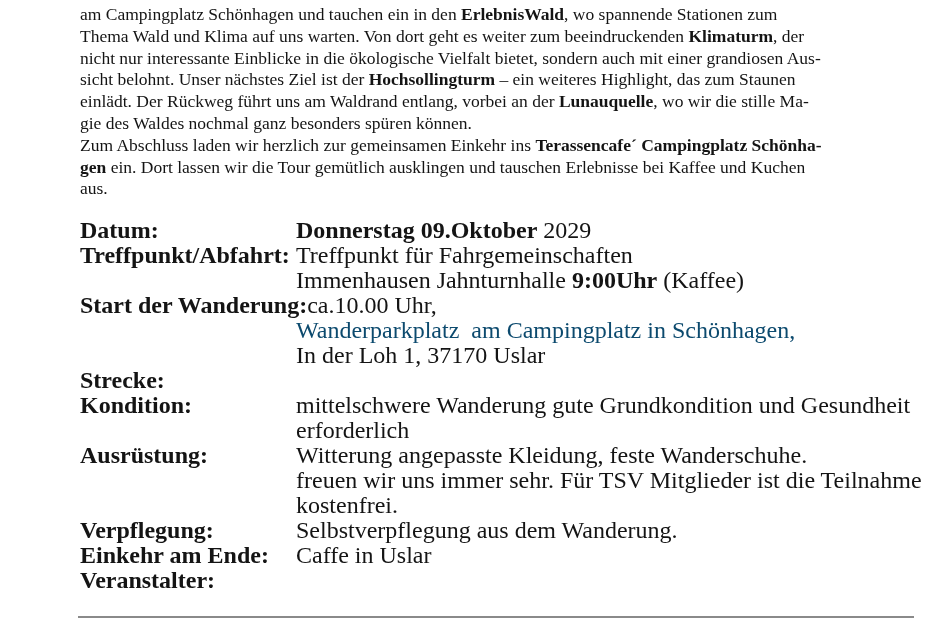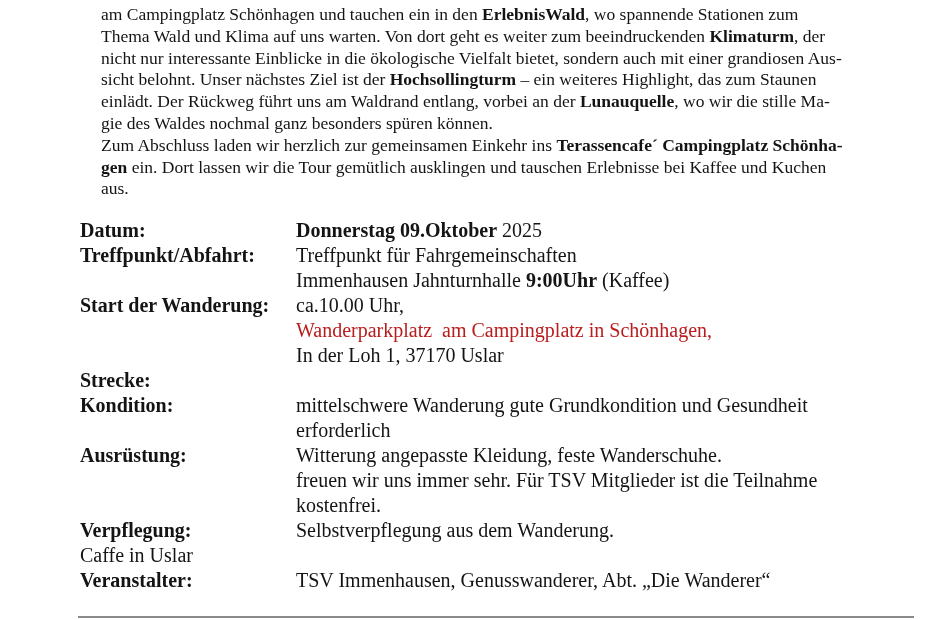--- a/index.html
+++ b/index.html
@@ -6,23 +6,23 @@
   .page {
     position: relative;
     width: 930px;
     height: 620px;
     background: #ffffff;
     overflow: hidden;
     font-family: "Liberation Serif", serif;
     color: #141414;
   }
   .content { padding: 4px 14px 0 80px; }
-  .intro { font-size: 17.5px; line-height: 21.8px; margin-left: 21px; }
+  .intro { font-size: 17.5px; line-height: 21.8px; }
   .intro .line { white-space: nowrap; }
-  .details { margin-top: 18px; font-size: 20px; line-height: 25px; }
+  .details { margin-top: 18px; font-size: 24px; line-height: 25px; }
   .detail-row { display: flex; }
   .detail-label {
     flex: 0 0 216px;
     font-weight: bold;
     white-space: nowrap;
   }
   .detail-value { white-space: pre; }
   .seg-bold { font-weight: bold; }
   .bottom-rule {
     position: absolute;
@@ -45,37 +45,37 @@
         <div class="line"><span>sicht belohnt. Unser nächstes Ziel ist der </span><span class="seg-bold">Hochsollingturm</span><span> – ein weiteres Highlight, das zum Staunen</span></div>
         <div class="line"><span>einlädt. Der Rückweg führt uns am Waldrand entlang, vorbei an der </span><span class="seg-bold">Lunauquelle</span><span>, wo wir die stille Ma-</span></div>
         <div class="line"><span>gie des Waldes nochmal ganz besonders spüren können.</span></div>
         <div class="line"><span>Zum Abschluss laden wir herzlich zur gemeinsamen Einkehr ins </span><span class="seg-bold">Terassencafe´ Campingplatz Schönha-</span></div>
         <div class="line"><span class="seg-bold">gen</span><span> ein. Dort lassen wir die Tour gemütlich ausklingen und tauschen Erlebnisse bei Kaffee und Kuchen</span></div>
         <div class="line"><span>aus.</span></div>
       </div>
     <div class="details">
         <div class="detail-row">
           <div class="detail-label">Datum:</div>
-          <div class="detail-value"><span class="seg-bold">Donnerstag 09.Oktober</span><span> 2025</span></div>
+          <div class="detail-value"><span class="seg-bold">Donnerstag 09.Oktober</span><span> 2029</span></div>
         </div>
         <div class="detail-row">
           <div class="detail-label">Treffpunkt/Abfahrt:</div>
           <div class="detail-value"><span>Treffpunkt für Fahrgemeinschaften</span></div>
         </div>
         <div class="detail-row">
           <div class="detail-label"></div>
           <div class="detail-value"><span>Immenhausen Jahnturnhalle </span><span class="seg-bold">9:00Uhr</span><span> (Kaffee)</span></div>
         </div>
         <div class="detail-row">
           <div class="detail-label">Start der Wanderung:</div>
           <div class="detail-value"><span>ca.10.00 Uhr,</span></div>
         </div>
         <div class="detail-row">
           <div class="detail-label"></div>
-          <div class="detail-value"><span style="color: #b91c1c;">Wanderparkplatz  am Campingplatz in Schönhagen,</span></div>
+          <div class="detail-value"><span style="color: #0c4a6e;">Wanderparkplatz  am Campingplatz in Schönhagen,</span></div>
         </div>
         <div class="detail-row">
           <div class="detail-label"></div>
           <div class="detail-value"><span>In der Loh 1, 37170 Uslar</span></div>
         </div>
         <div class="detail-row">
           <div class="detail-label">Strecke:</div>
         </div>
         <div class="detail-row">
           <div class="detail-label">Kondition:</div>
@@ -95,22 +95,22 @@
         </div>
         <div class="detail-row">
           <div class="detail-label"></div>
           <div class="detail-value"><span>kostenfrei.</span></div>
         </div>
         <div class="detail-row">
           <div class="detail-label">Verpflegung:</div>
           <div class="detail-value"><span>Selbstverpflegung aus dem Wanderung.</span></div>
         </div>
         <div class="detail-row">
+          <div class="detail-label">Einkehr am Ende:</div>
           <div class="detail-value"><span>Caffe in Uslar</span></div>
         </div>
         <div class="detail-row">
           <div class="detail-label">Veranstalter:</div>
-          <div class="detail-value"><span>TSV Immenhausen, Genusswanderer, Abt. „Die Wanderer“</span></div>
         </div>
       </div>
   </div>
   <div class="bottom-rule"></div>
 </div>
 
 </body></html>

